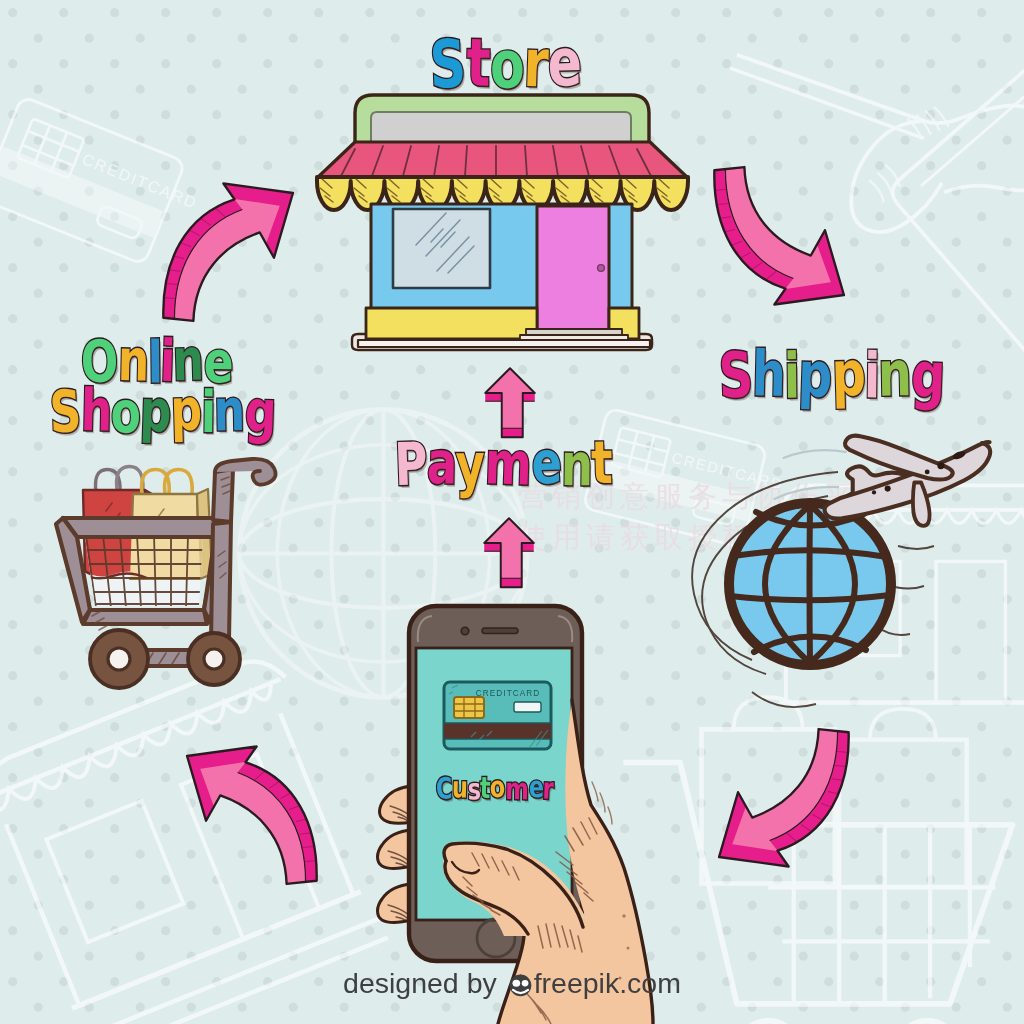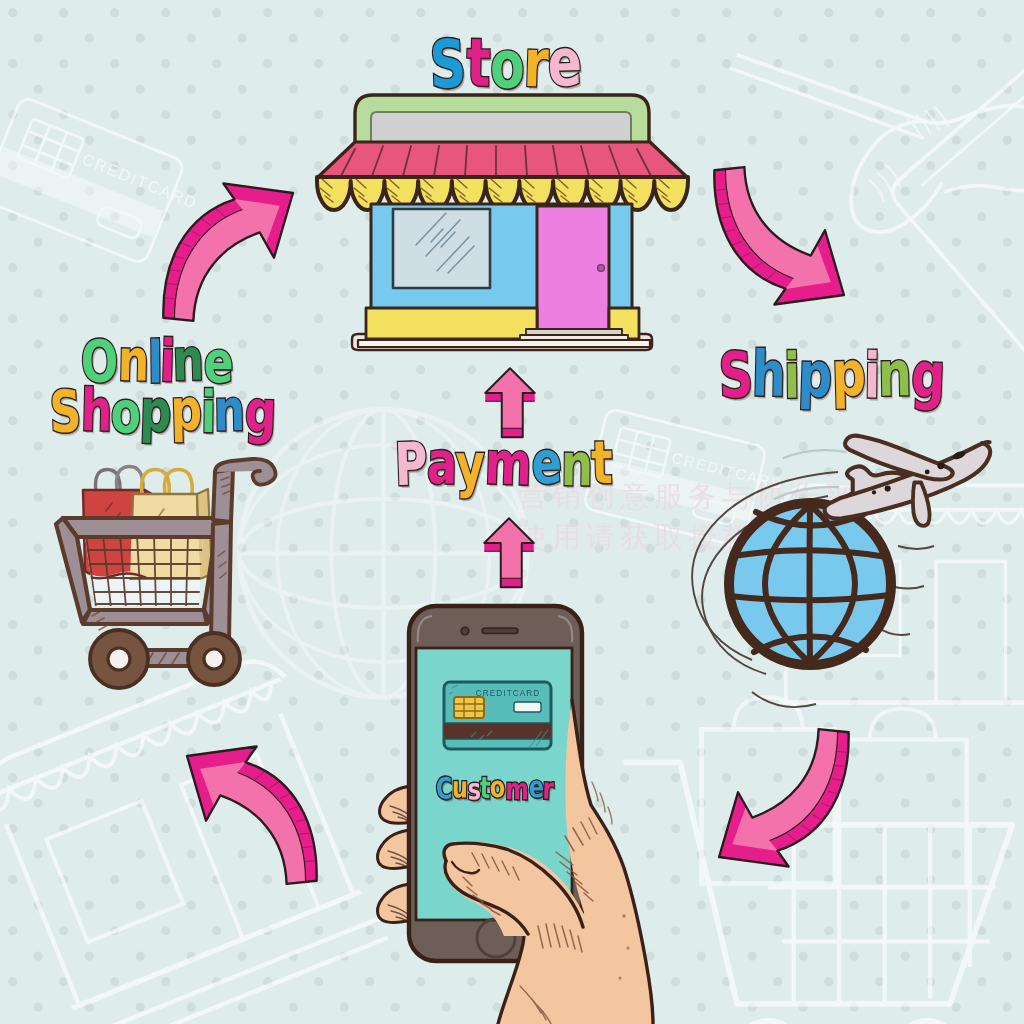--- a/index.html
+++ b/index.html
@@ -481,14 +481,27 @@
     </g>
   </svg>
 
   <div class="cw" style="left:431px;top:37px;font-size:56px;letter-spacing:1px;"><span class="ltr" style="color:#1b9ad6;--rot:-2deg;--dy:0.8px">S</span><span class="ltr" style="color:#e0218a;--rot:1.2deg;--dy:-0.6px">t</span><span class="ltr" style="color:#4fd07a;--rot:-0.6deg;--dy:1.4px">o</span><span class="ltr" style="color:#f0b32a;--rot:1.8deg;--dy:0px">r</span><span class="ltr" style="color:#f5b9cf;--rot:-1.6deg;--dy:-1px">e</span></div>
   <div class="cw" style="left:81px;top:338px;font-size:49px;letter-spacing:0px;"><span class="ltr" style="color:#4fd07a;--rot:-2deg;--dy:0.8px">O</span><span class="ltr" style="color:#f0b32a;--rot:1.2deg;--dy:-0.6px">n</span><span class="ltr" style="color:#2d8dc8;--rot:-0.6deg;--dy:1.4px">l</span><span class="ltr" style="color:#e0218a;--rot:1.8deg;--dy:0px">i</span><span class="ltr" style="color:#2e8b4f;--rot:-1.6deg;--dy:-1px">n</span><span class="ltr" style="color:#4fd07a;--rot:0.6deg;--dy:1.2px">e</span></div>
   <div class="cw" style="left:50px;top:388px;font-size:49px;letter-spacing:0px;"><span class="ltr" style="color:#f0b32a;--rot:-2deg;--dy:0.8px">S</span><span class="ltr" style="color:#e0218a;--rot:1.2deg;--dy:-0.6px">h</span><span class="ltr" style="color:#4fd07a;--rot:-0.6deg;--dy:1.4px">o</span><span class="ltr" style="color:#2e8b4f;--rot:1.8deg;--dy:0px">p</span><span class="ltr" style="color:#f0b32a;--rot:-1.6deg;--dy:-1px">p</span><span class="ltr" style="color:#4fd07a;--rot:0.6deg;--dy:1.2px">i</span><span class="ltr" style="color:#2d8dc8;--rot:-1deg;--dy:-0.8px">n</span><span class="ltr" style="color:#e0218a;--rot:2deg;--dy:0.6px">g</span></div>
   <div class="cw" style="left:719px;top:349px;font-size:53px;letter-spacing:0px;"><span class="ltr" style="color:#e0218a;--rot:-2deg;--dy:0.8px">S</span><span class="ltr" style="color:#2d8dc8;--rot:1.2deg;--dy:-0.6px">h</span><span class="ltr" style="color:#8dbf4a;--rot:-0.6deg;--dy:1.4px">i</span><span class="ltr" style="color:#2d8dc8;--rot:1.8deg;--dy:0px">p</span><span class="ltr" style="color:#f0b32a;--rot:-1.6deg;--dy:-1px">p</span><span class="ltr" style="color:#f5b9cf;--rot:0.6deg;--dy:1.2px">i</span><span class="ltr" style="color:#8dbf4a;--rot:-1deg;--dy:-0.8px">n</span><span class="ltr" style="color:#e0218a;--rot:2deg;--dy:0.6px">g</span></div>
   <div class="cw" style="left:395px;top:440px;font-size:50px;letter-spacing:0px;"><span class="ltr" style="color:#f5b9cf;--rot:-2deg;--dy:0.8px">P</span><span class="ltr" style="color:#e0218a;--rot:1.2deg;--dy:-0.6px">a</span><span class="ltr" style="color:#f0b32a;--rot:-0.6deg;--dy:1.4px">y</span><span class="ltr" style="color:#e0218a;--rot:1.8deg;--dy:0px">m</span><span class="ltr" style="color:#2d9fd0;--rot:-1.6deg;--dy:-1px">e</span><span class="ltr" style="color:#8dbf4a;--rot:0.6deg;--dy:1.2px">n</span><span class="ltr" style="color:#f0b32a;--rot:-1deg;--dy:-0.8px">t</span></div>
   <div class="cw" style="left:436px;top:776px;font-size:25px;letter-spacing:0px;"><span class="ltr" style="color:#2d9fd0;--rot:-2deg;--dy:0.8px">C</span><span class="ltr" style="color:#f0b32a;--rot:1.2deg;--dy:-0.6px">u</span><span class="ltr" style="color:#f5b9cf;--rot:-0.6deg;--dy:1.4px">s</span><span class="ltr" style="color:#4fd07a;--rot:1.8deg;--dy:0px">t</span><span class="ltr" style="color:#f0b32a;--rot:-1.6deg;--dy:-1px">o</span><span class="ltr" style="color:#e0218a;--rot:0.6deg;--dy:1.2px">m</span><span class="ltr" style="color:#2d9fd0;--rot:-1deg;--dy:-0.8px">e</span><span class="ltr" style="color:#e0218a;--rot:2deg;--dy:0.6px">r</span></div>
 
+  <div class="abs" style="left:0;top:967px;width:1024px;text-align:center;font-size:28.5px;color:#3f3f41;
+              font-family:'Liberation Sans',sans-serif;">
+    <span>designed by</span>
+    <span style="display:inline-block;vertical-align:-4px;margin:0 1px 0 3px;">
+      <svg width="25" height="25" viewBox="0 0 30 30" xmlns="http://www.w3.org/2000/svg">
+        <circle cx="15" cy="16" r="13" fill="#3f3f41"></circle>
+        <path d="M15 2.5 L17.5 7 L12.5 7 Z" fill="#3f3f41"></path>
+        <ellipse cx="10" cy="13.5" rx="4.6" ry="4.3" fill="#ffffff"></ellipse>
+        <ellipse cx="20.5" cy="13.5" rx="4" ry="3.8" fill="#ffffff"></ellipse>
+        <path d="M6 21.5 q9 7.5 18 0" fill="none" stroke="#ffffff" stroke-width="2.6" stroke-linecap="round"></path>
+      </svg>
+    </span><span>freepik.com</span>
+  </div>
 
 </div>
 
 </body></html>

